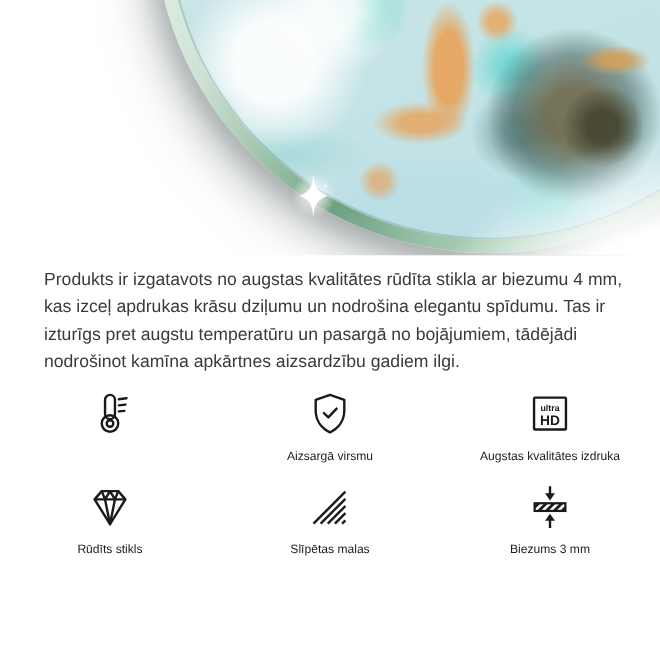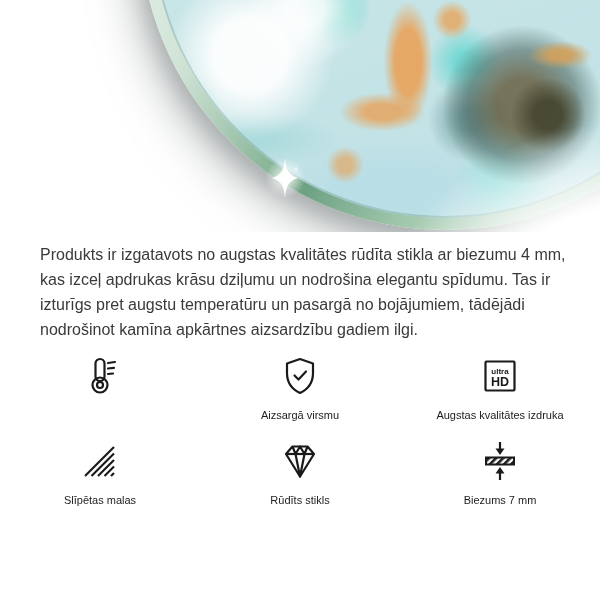--- a/index.html
+++ b/index.html
@@ -115,54 +115,54 @@
       <svg class="glyph" viewBox="0 0 44 44">
         <rect class="ink" x="7.5" y="7.5" width="29" height="29" rx="1" stroke-width="2.6"></rect>
         <text class="badge-txt" x="22" y="19.5" font-size="8" font-weight="700" text-anchor="middle">ultra</text>
         <text class="badge-txt" x="22" y="32" font-size="12.5" font-weight="800" text-anchor="middle">HD</text>
       </svg>
       <div class="lbl">Augstas kvalitātes izdruka</div>
     </div>
 
     <div class="feature">
       <svg class="glyph" viewBox="0 0 44 44">
+        <g class="ink" stroke-width="1.9" stroke-linejoin="round">
+          <path d="M8 15 L14.5 7.5 H29.5 L36 15 L22 37.5 Z"></path>
+          <path d="M8 15 H36"></path>
+          <path d="M14.5 7.5 L17.5 15 L22 7.5 L26.5 15 L29.5 7.5"></path>
+          <path d="M17.5 15 L22 37.5 L26.5 15"></path>
+        </g>
+      </svg>
+      <div class="lbl">Rūdīts stikls</div>
+    </div>
+
+    <div class="feature">
+      <svg class="glyph" viewBox="0 0 44 44">
         <g class="ink" stroke-width="2.8">
           <line x1="7" y1="37" x2="36" y2="8"></line>
           <line x1="13.5" y1="37" x2="36" y2="14.5"></line>
           <line x1="20" y1="37" x2="36" y2="21"></line>
           <line x1="26.5" y1="37" x2="36" y2="27.5"></line>
           <line x1="33" y1="37" x2="36" y2="34"></line>
         </g>
       </svg>
       <div class="lbl">Slīpētas malas</div>
-    </div>
-
-    <div class="feature">
-      <svg class="glyph" viewBox="0 0 44 44">
-        <g class="ink" stroke-width="1.9" stroke-linejoin="round">
-          <path d="M8 15 L14.5 7.5 H29.5 L36 15 L22 37.5 Z"></path>
-          <path d="M8 15 H36"></path>
-          <path d="M14.5 7.5 L17.5 15 L22 7.5 L26.5 15 L29.5 7.5"></path>
-          <path d="M17.5 15 L22 37.5 L26.5 15"></path>
-        </g>
-      </svg>
-      <div class="lbl">Rūdīts stikls</div>
     </div>
 
     <div class="feature">
       <svg class="glyph" viewBox="0 0 44 44">
         <defs>
           <pattern id="hatch" patternUnits="userSpaceOnUse" width="5" height="5" patternTransform="rotate(45)">
             <rect width="5" height="5" fill="#ffffff"></rect>
             <rect width="2.6" height="5" fill="#1a1a1a"></rect>
           </pattern>
         </defs>
         <line class="ink" x1="22" y1="3" x2="22" y2="10" stroke-width="2.4"></line>
         <polygon points="17.5,9.5 26.5,9.5 22,16" fill="#1a1a1a"></polygon>
         <rect x="8" y="18.5" width="28" height="7" fill="url(#hatch)" stroke="#1a1a1a" stroke-width="2"></rect>
         <polygon points="17.5,34.5 26.5,34.5 22,28" fill="#1a1a1a"></polygon>
         <line class="ink" x1="22" y1="34" x2="22" y2="41" stroke-width="2.4"></line>
       </svg>
-      <div class="lbl">Biezums 7 mm</div>
+      <div class="lbl">Biezums 3 mm</div>
     </div>
 
   </div>
 </div>
 
 </body></html>

